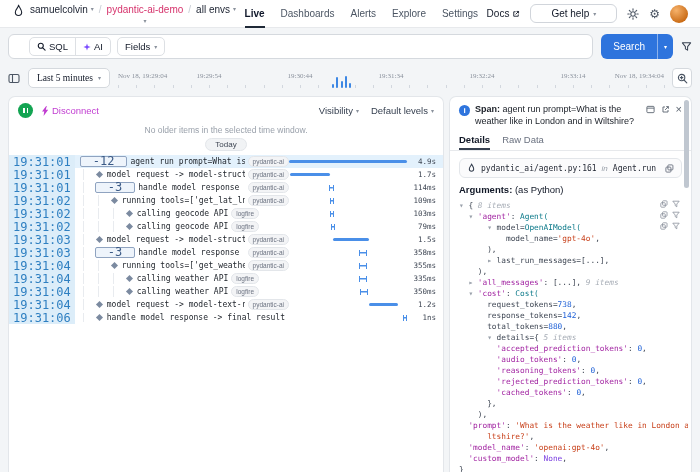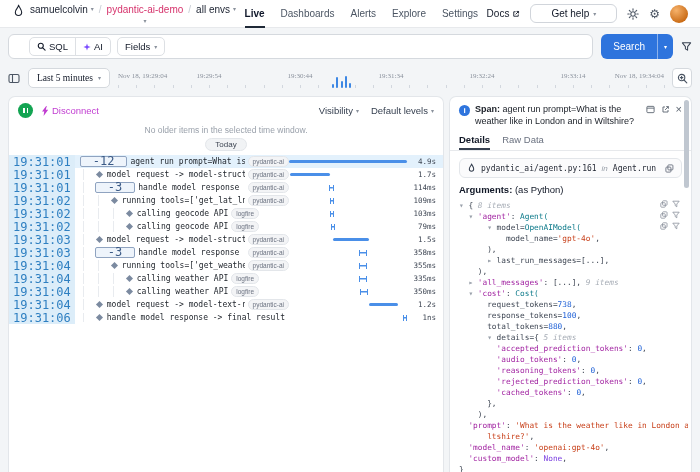--- a/index.html
+++ b/index.html
@@ -610,21 +610,21 @@
           <div class="code-line" data-interactable="false">
             <span class="code-text"><span class="tk-p">  </span><span class="tk-car">▸ </span><span class="tk-key">'all_messages'</span><span class="tk-p">: [...], </span><span class="tk-meta">9 items</span></span>
           </div>
           <div class="code-line" data-interactable="false">
             <span class="code-text"><span class="tk-p">  </span><span class="tk-car">▾ </span><span class="tk-key">'cost'</span><span class="tk-p">: </span><span class="tk-cls">Cost(</span></span>
           </div>
           <div class="code-line" data-interactable="false">
             <span class="code-text"><span class="tk-p">      </span><span class="tk-prop">request_tokens=</span><span class="tk-num">738</span><span class="tk-p">,</span></span>
           </div>
           <div class="code-line" data-interactable="false">
-            <span class="code-text"><span class="tk-p">      </span><span class="tk-prop">response_tokens=</span><span class="tk-num">100</span><span class="tk-p">,</span></span>
+            <span class="code-text"><span class="tk-p">      </span><span class="tk-prop">response_tokens=</span><span class="tk-num">142</span><span class="tk-p">,</span></span>
           </div>
           <div class="code-line" data-interactable="false">
             <span class="code-text"><span class="tk-p">      </span><span class="tk-prop">total_tokens=</span><span class="tk-num">880</span><span class="tk-p">,</span></span>
           </div>
           <div class="code-line" data-interactable="false">
             <span class="code-text"><span class="tk-p">      </span><span class="tk-car">▾ </span><span class="tk-prop">details=</span><span class="tk-p">{ </span><span class="tk-meta">5 items</span></span>
           </div>
           <div class="code-line" data-interactable="false">
             <span class="code-text"><span class="tk-p">        </span><span class="tk-key">'accepted_prediction_tokens'</span><span class="tk-p">: </span><span class="tk-num">0</span><span class="tk-p">,</span></span>
           </div>

